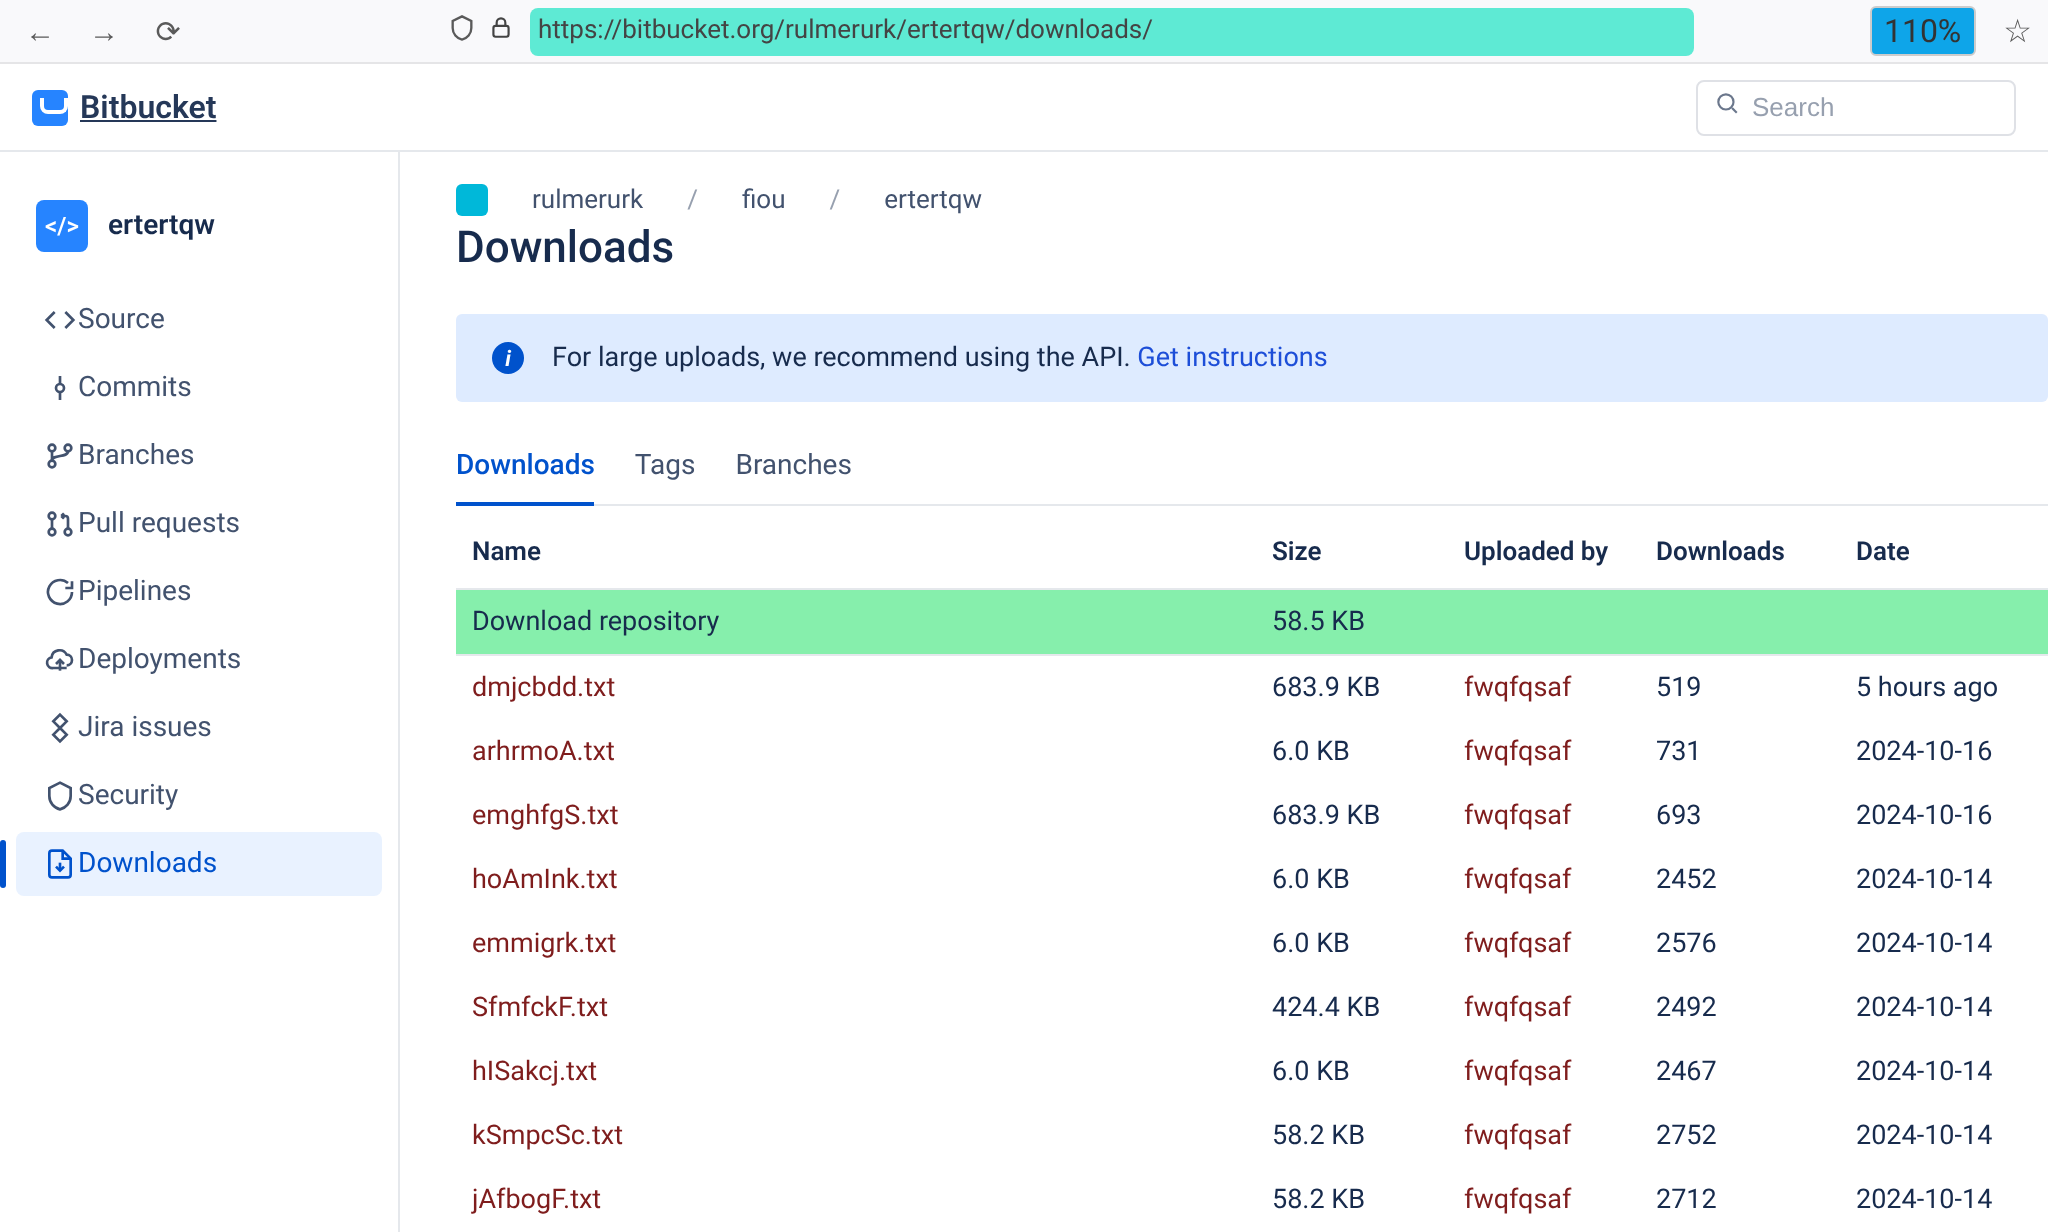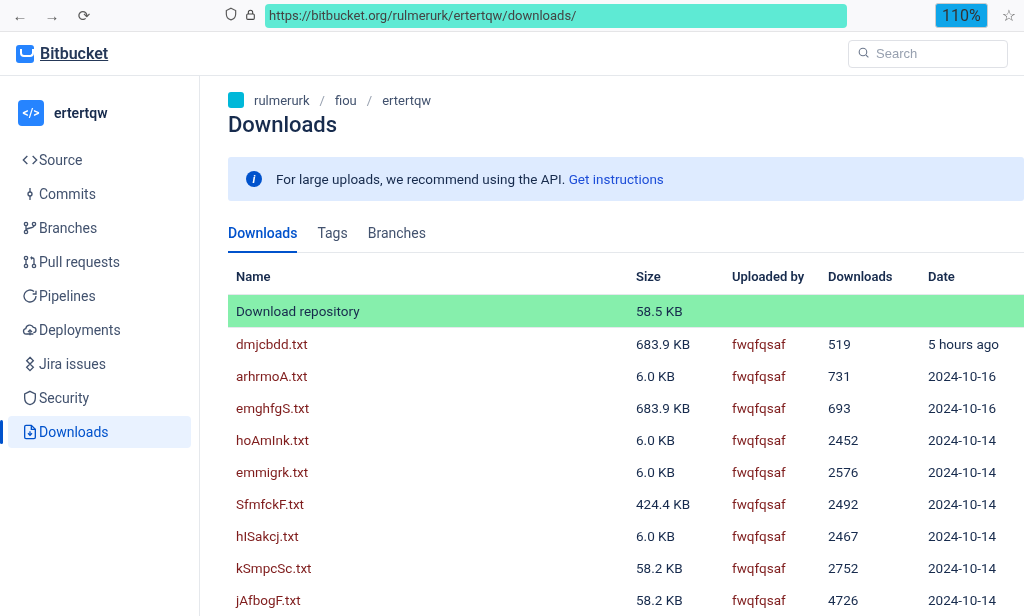--- a/index.html
+++ b/index.html
@@ -149,21 +149,21 @@
       width: 16px; height: 16px; display: inline-flex; align-items: center; justify-content: center;
       color: inherit;
     }
 
     .content {
       flex: 1;
       padding: 16px 0 0 28px;
       overflow: hidden;
     }
     .breadcrumb {
-      display: flex; align-items: center; gap: 10px;
+      display: flex; align-items: center; gap: 22px;
       font-size: 13px; color: #42526E;
       margin-bottom: 4px;
     }
     .breadcrumb .crumb { color: #42526E; }
     .breadcrumb .sep { color: #97A0AF; }
     .breadcrumb .proj-icon {
       width: 16px; height: 16px; background: #00B8D9; border-radius: 3px;
       display: inline-block;
     }
     h1.page-title {
@@ -469,19 +469,19 @@
             <td class="link"><a href="#">kSmpcSc.txt</a></td>
             <td>58.2 KB</td>
             <td class="upl"><a href="#">fwqfqsaf</a></td>
             <td>2752</td>
             <td>2024-10-14</td>
           </tr>
           <tr>
             <td class="link"><a href="#">jAfbogF.txt</a></td>
             <td>58.2 KB</td>
             <td class="upl"><a href="#">fwqfqsaf</a></td>
-            <td>4726</td>
+            <td>2712</td>
             <td>2024-10-14</td>
           </tr>
         </tbody>
     </table>
   </div>
 </div>
 
 </body></html>

